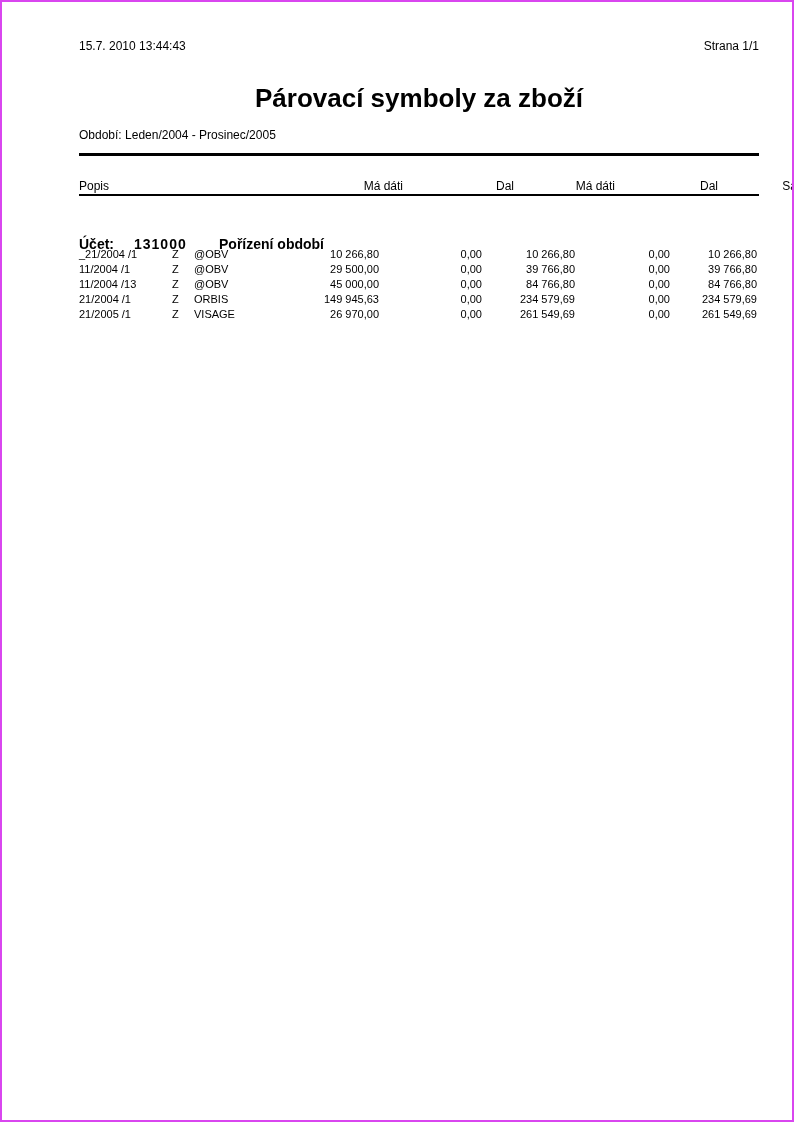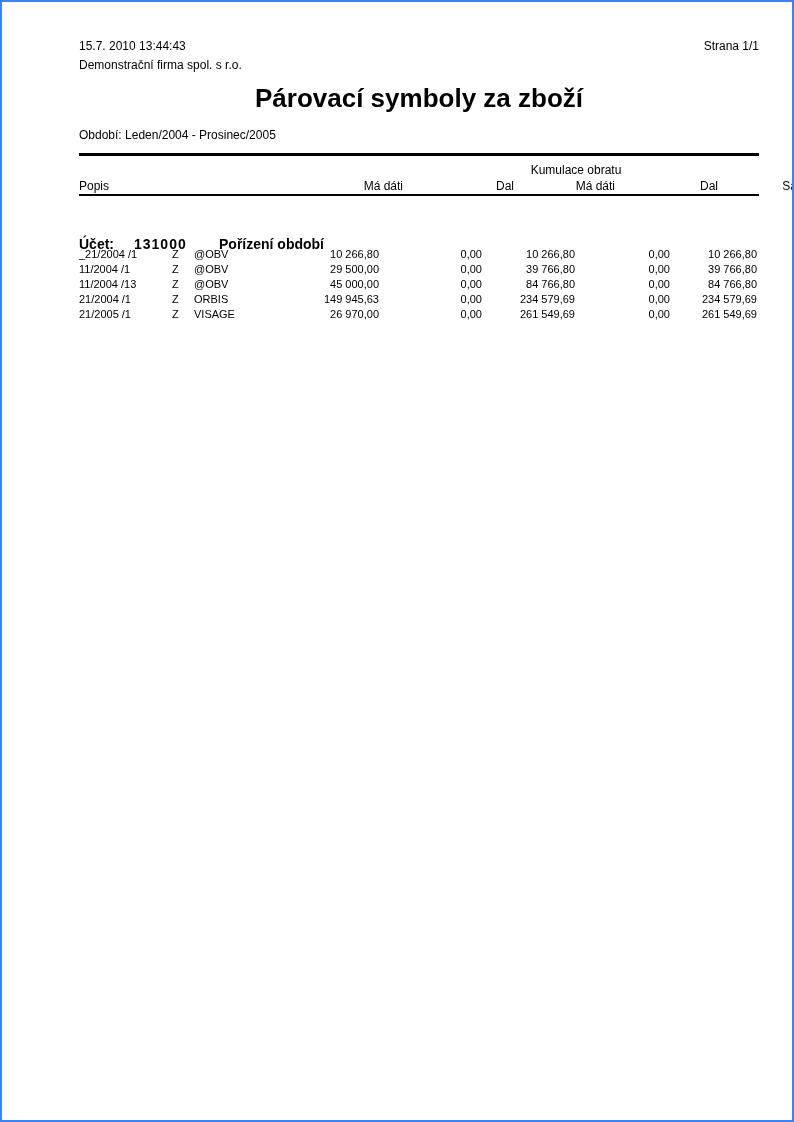--- a/index.html
+++ b/index.html
@@ -6,21 +6,21 @@
   html, body { background: #ffffff; }
   body {
     font-family: "Liberation Sans", "DejaVu Sans", sans-serif;
     color: #000000;
   }
   .page {
     position: relative;
     width: 794px;
     height: 1122px;
     background: #ffffff;
-    border: 2px solid #3b82f6;
+    border: 2px solid #d946ef;
     overflow: hidden;
   }
   .content {
     position: absolute;
     left: 77px;
     top: 0;
     width: 680px;
     height: 100%;
   }
   .abs { position: absolute; left: 0; width: 100%; }
@@ -86,31 +86,27 @@
 <body>
 
 <div class="page">
   <div class="content">
 
     <div class="abs meta-line">
       <span>15.7. 2010 13:44:43</span>
       <span>Strana 1/1</span>
     </div>
 
-    <div class="abs company-line">Demonstrační firma spol. s r.o.</div>
 
     <div class="abs report-title">Párovací symboly za zboží</div>
 
     <div class="abs report-period">Období: Leden/2004 - Prosinec/2005</div>
 
     <div class="abs rule-thick"></div>
 
-    <div class="abs grid8 group-header-row">
-      <div class="group-label">Kumulace obratu</div>
-    </div>
 
     <div class="abs grid8 col-header-row">
       <div class="cell-left col-popis">Popis</div>
       <div class="cell-right">Má dáti</div>
       <div class="cell-right">Dal</div>
       <div class="cell-right">Má dáti</div>
       <div class="cell-right">Dal</div>
       <div class="cell-right">Saldo</div>
     </div>
 

